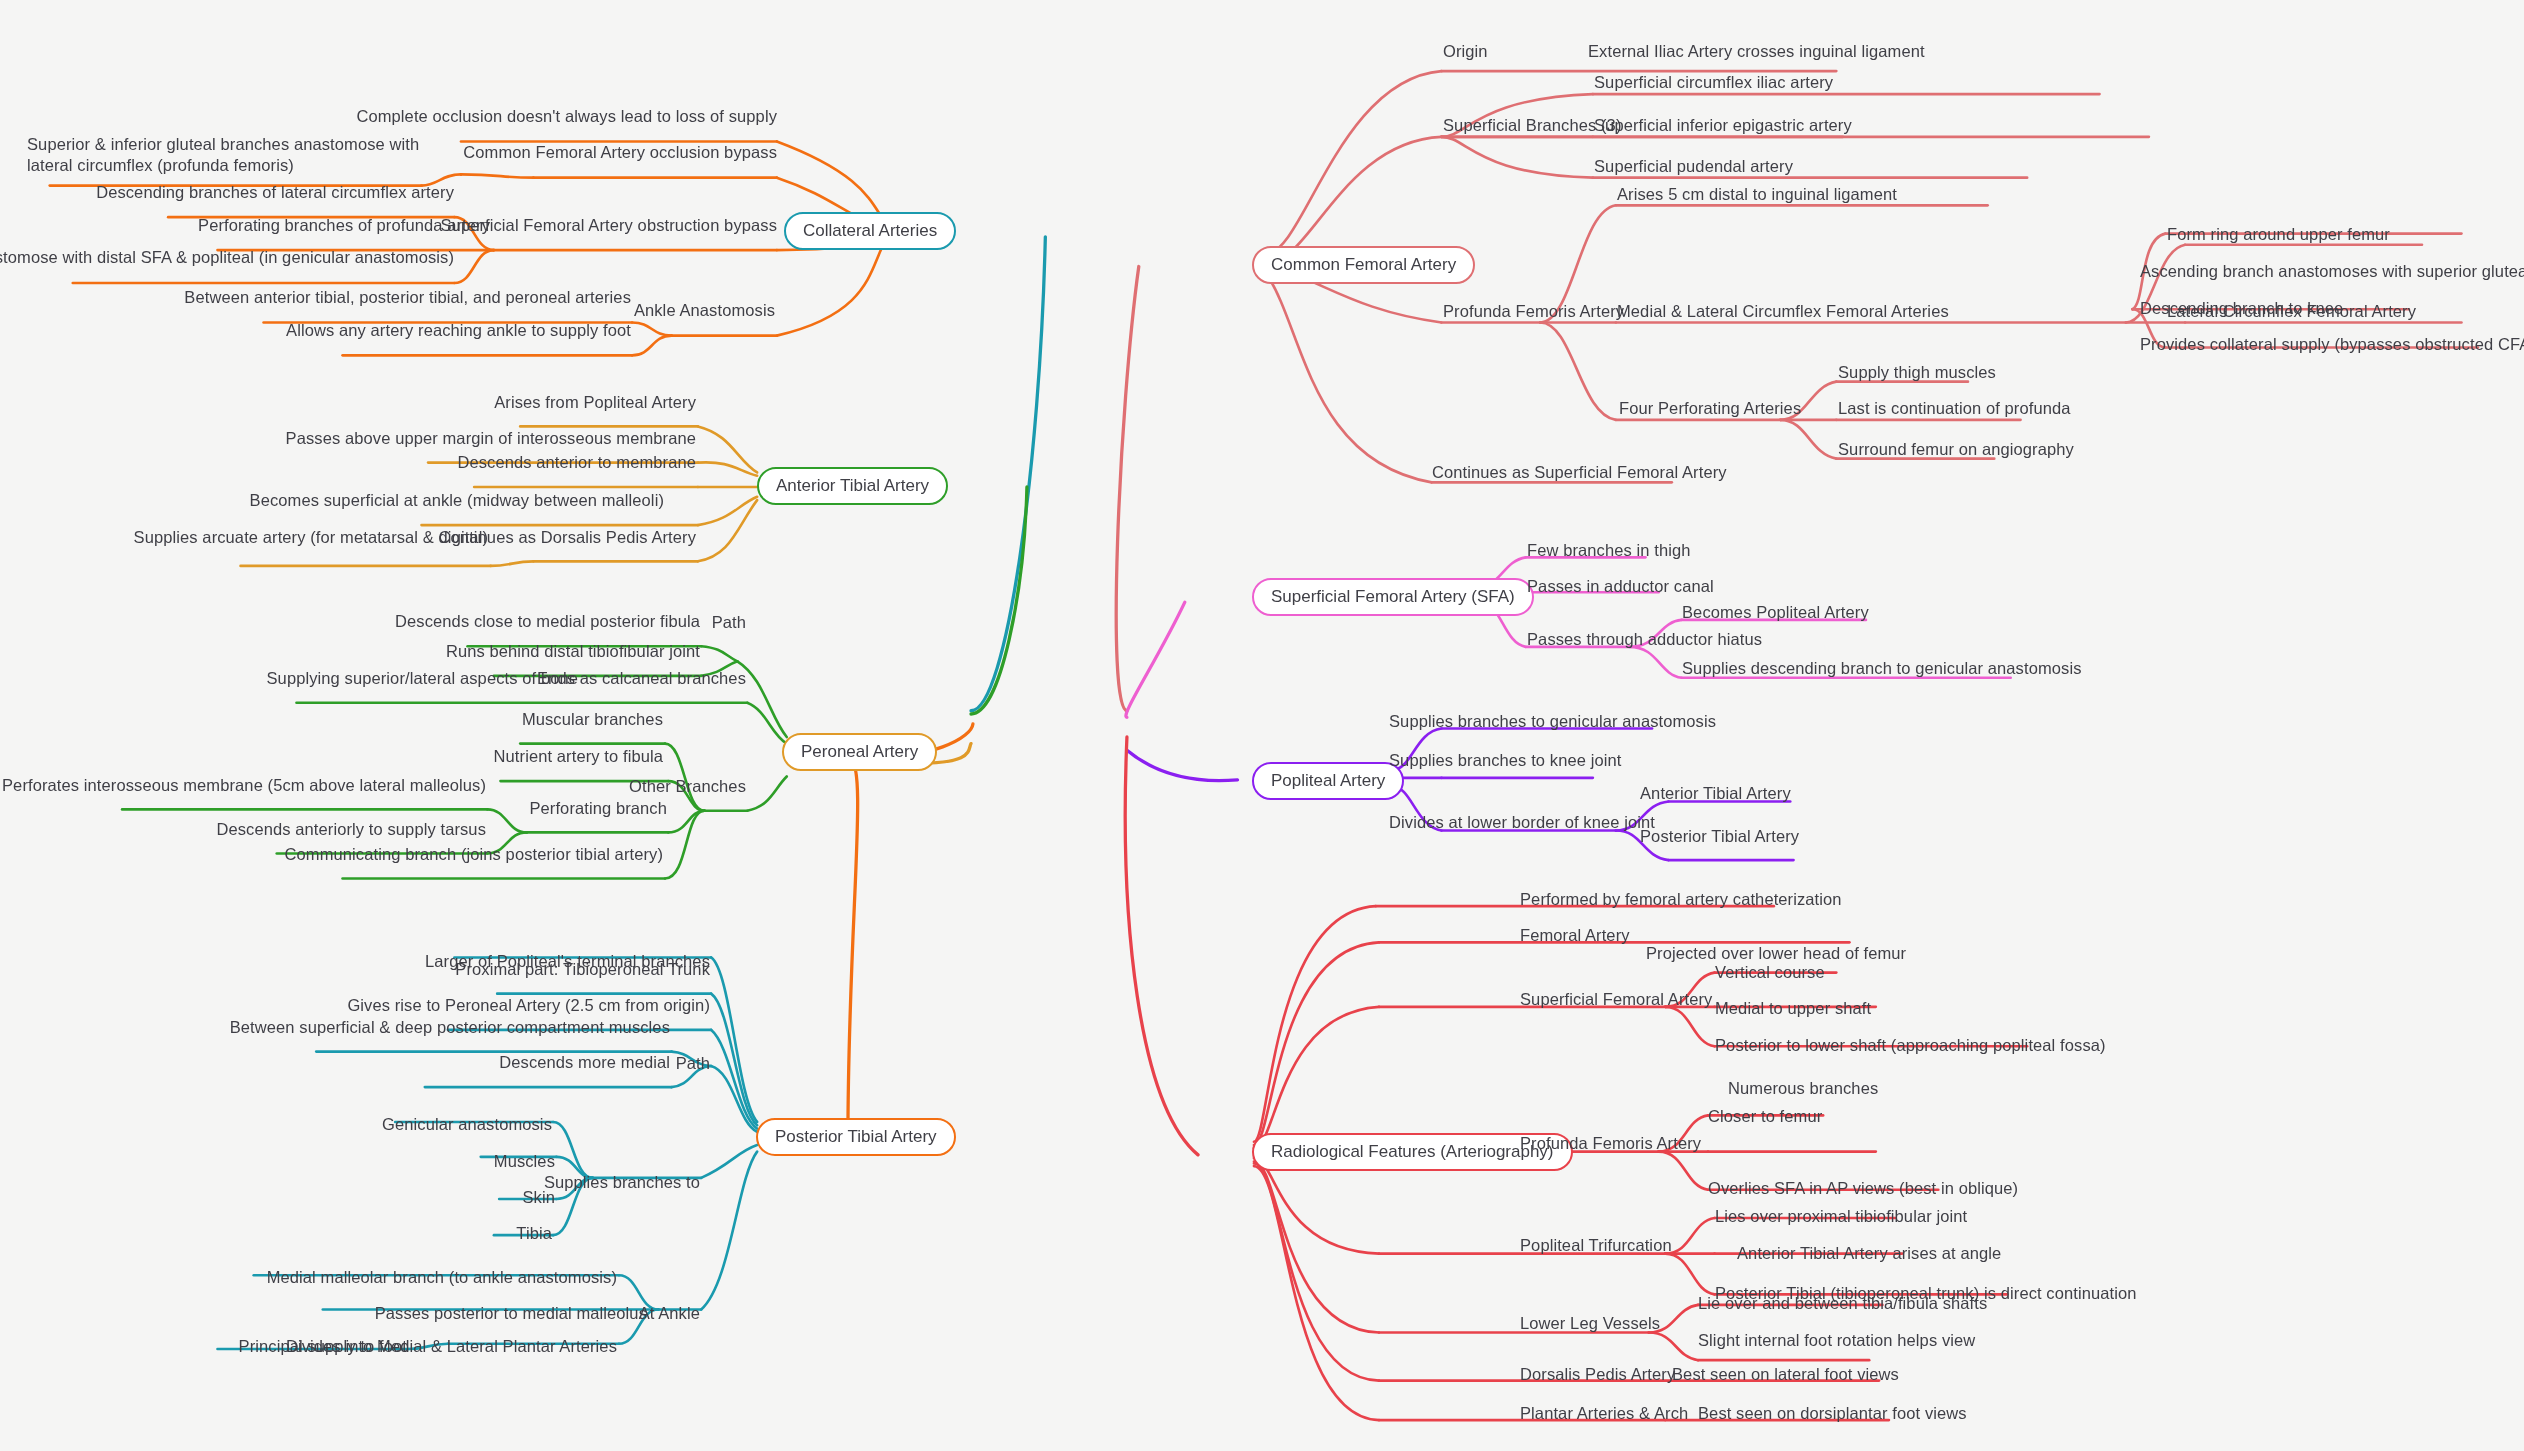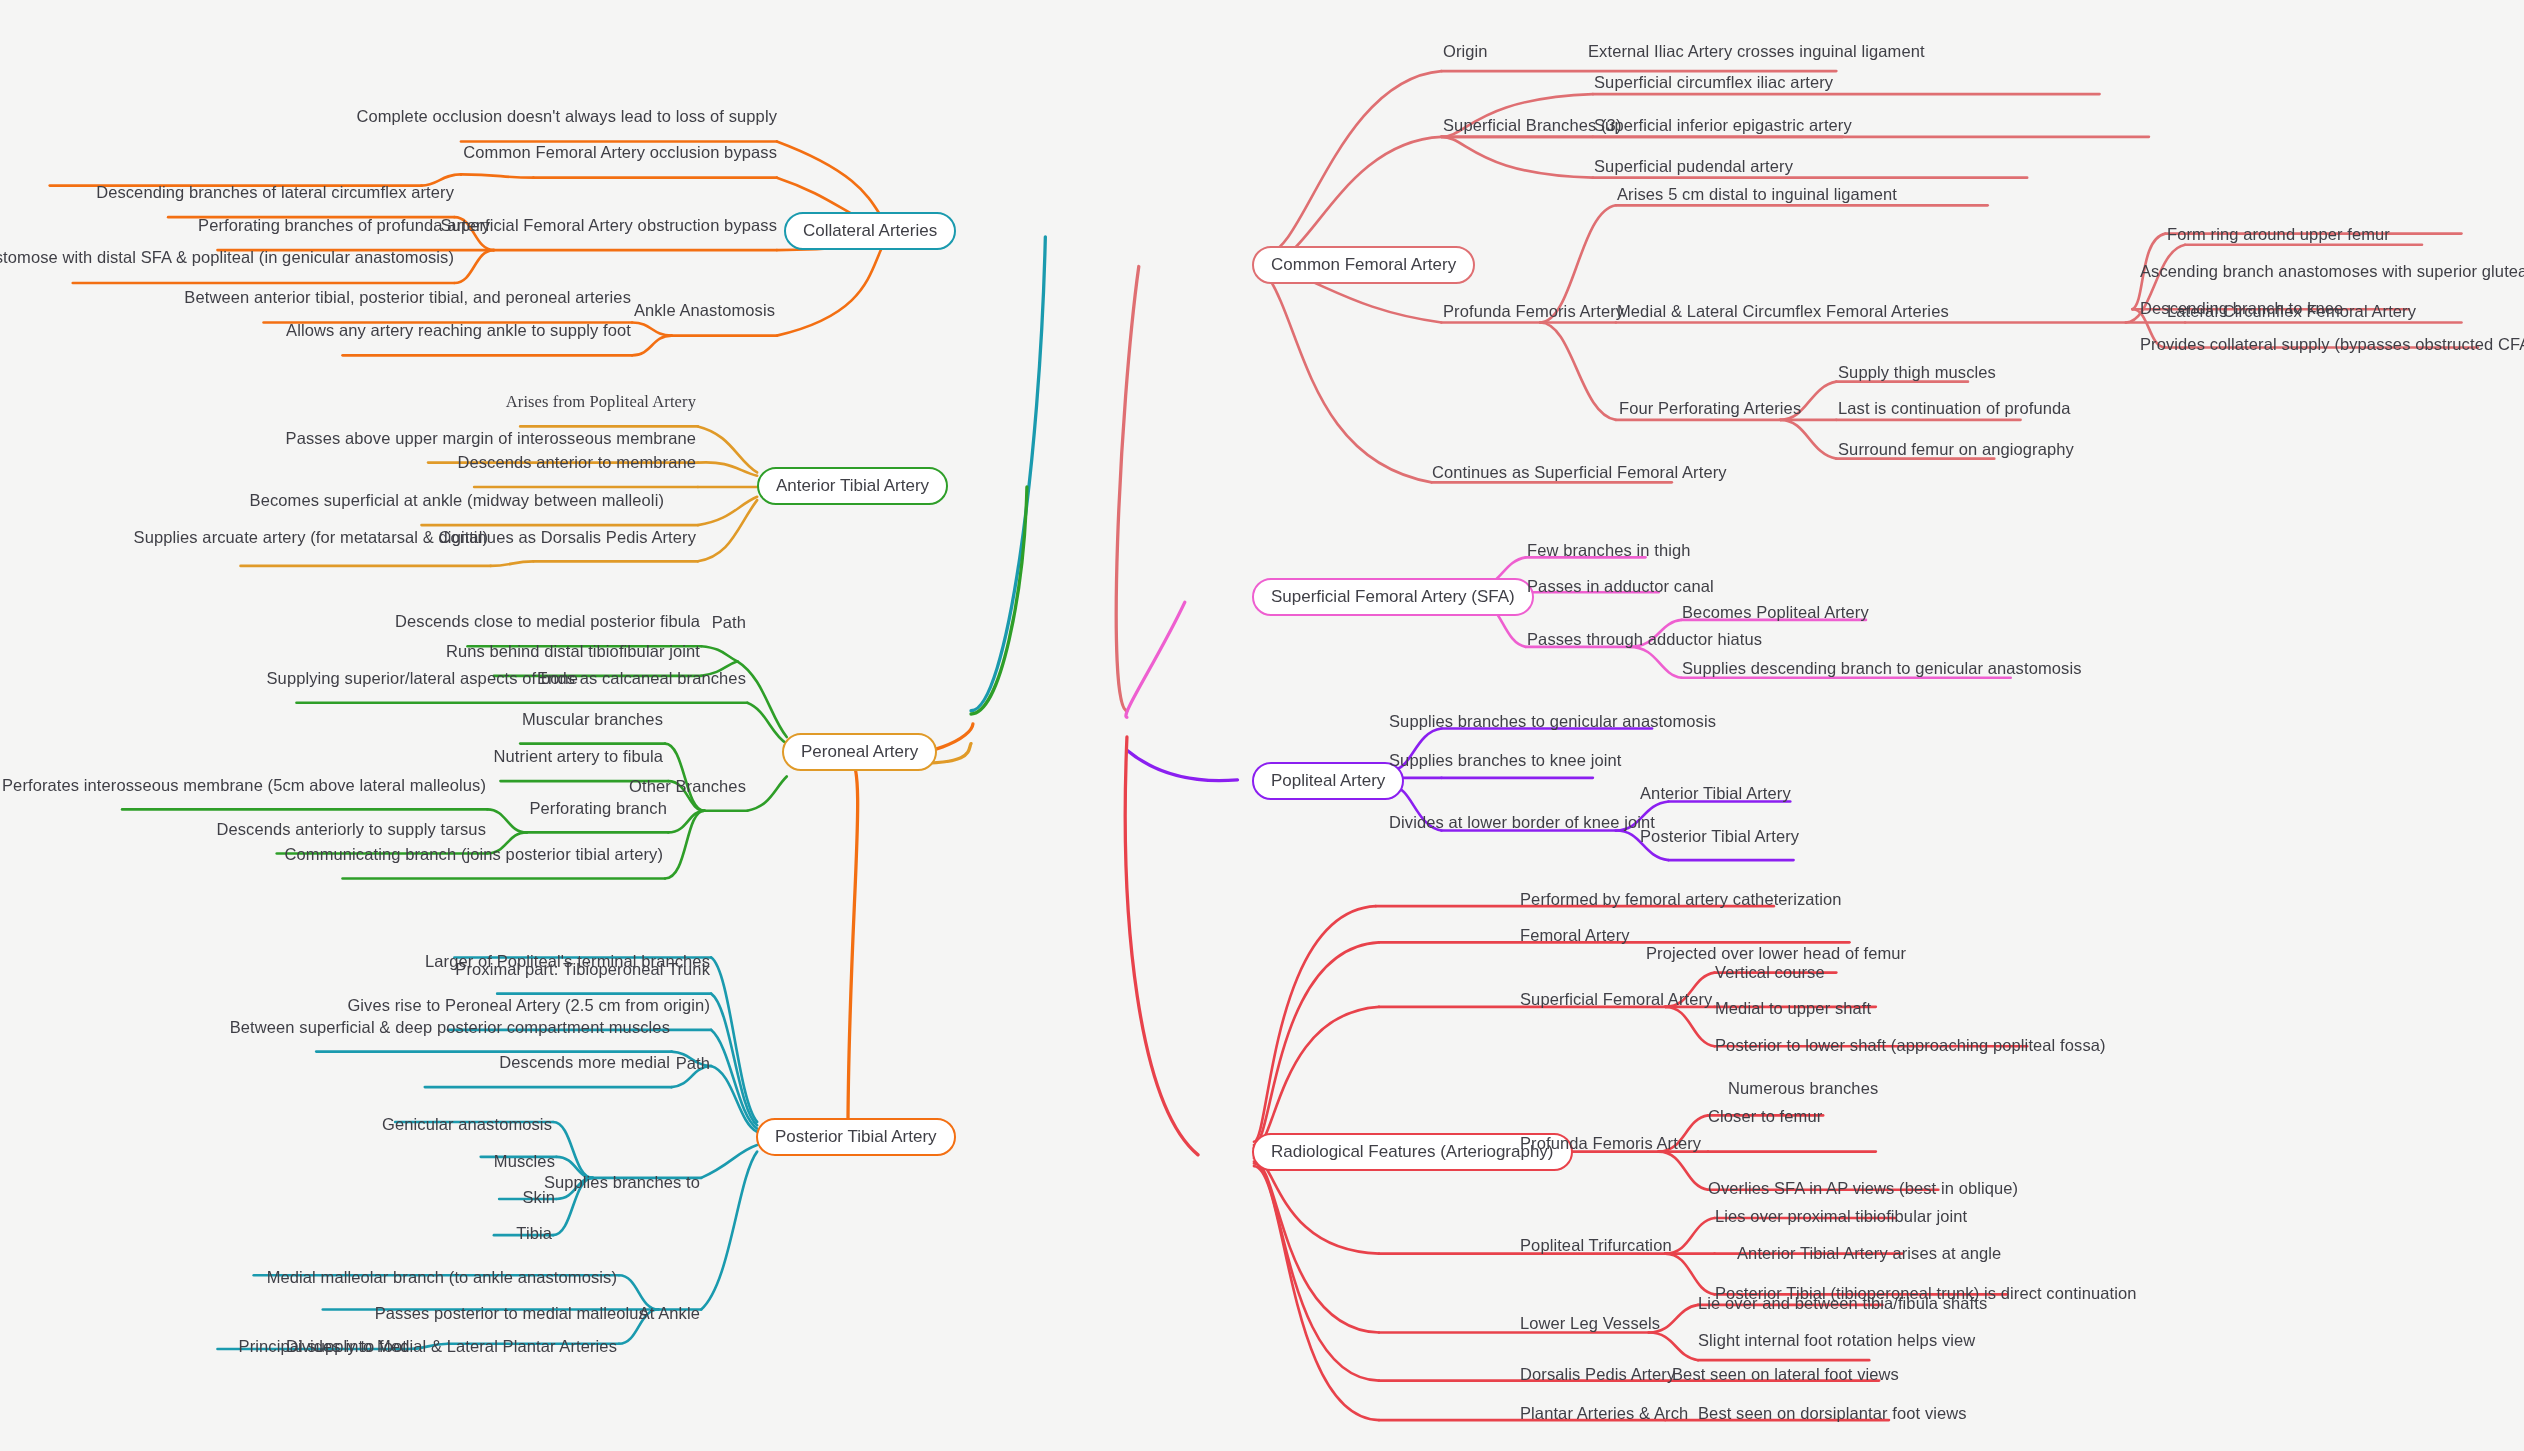--- a/index.html
+++ b/index.html
@@ -324,29 +324,30 @@
   <div class="node" style="left:1252px;top:762px;border-color:#8b1ff0;">
       <span>Popliteal Artery</span>
     </div>
 
   <div class="node" style="left:1252px;top:1133px;border-color:#e8424b;">
       <span>Radiological Features (Arteriography)</span>
     </div>
 
   <div class="lbl" style="left:440px;top:106px;text-align:right;transform:translateX(-100%);left:777px;">Complete occlusion doesn't always lead to loss of supply</div>
   <div class="lbl" style="left:777px;top:142px;transform:translateX(-100%);text-align:right;">Common Femoral Artery occlusion bypass</div>
+  <div class="lbl wrap" style="left:421px;top:134px;width:415px;transform:translateX(-100%);text-align:left;left:442px;">Superior &amp; inferior gluteal branches anastomose with lateral circumflex (profunda femoris)</div>
   <div class="lbl" style="left:777px;top:215px;transform:translateX(-100%);text-align:right;">Superficial Femoral Artery obstruction bypass</div>
   <div class="lbl" style="left:454px;top:182px;transform:translateX(-100%);text-align:right;">Descending branches of lateral circumflex artery</div>
   <div class="lbl" style="left:490px;top:215px;transform:translateX(-100%);text-align:right;">Perforating branches of profunda artery</div>
   <div class="lbl" style="left:454px;top:247px;transform:translateX(-100%);text-align:right;">Anastomose with distal SFA &amp; popliteal (in genicular anastomosis)</div>
   <div class="lbl" style="left:775px;top:300px;transform:translateX(-100%);text-align:right;">Ankle Anastomosis</div>
   <div class="lbl" style="left:631px;top:287px;transform:translateX(-100%);text-align:right;">Between anterior tibial, posterior tibial, and peroneal arteries</div>
   <div class="lbl" style="left:631px;top:320px;transform:translateX(-100%);text-align:right;">Allows any artery reaching ankle to supply foot</div>
 
-  <div class="lbl" style="left:696px;top:392px;transform:translateX(-100%);text-align:right;font-family:Liberation Serif, serif;">Arises from Popliteal Artery</div>
+  <div class="lbl" style="left:696px;top:392px;transform:translateX(-100%);text-align:right;">Arises from Popliteal Artery</div>
   <div class="lbl" style="left:696px;top:428px;transform:translateX(-100%);text-align:right;">Passes above upper margin of interosseous membrane</div>
   <div class="lbl" style="left:696px;top:452px;transform:translateX(-100%);text-align:right;">Descends anterior to membrane</div>
   <div class="lbl" style="left:664px;top:490px;transform:translateX(-100%);text-align:right;">Becomes superficial at ankle (midway between malleoli)</div>
   <div class="lbl" style="left:696px;top:527px;transform:translateX(-100%);text-align:right;">Continues as Dorsalis Pedis Artery</div>
   <div class="lbl" style="left:488px;top:527px;transform:translateX(-100%);text-align:right;">Supplies arcuate artery (for metatarsal &amp; digital)</div>
 
   <div class="lbl" style="left:746px;top:612px;transform:translateX(-100%);text-align:right;">Path</div>
   <div class="lbl" style="left:700px;top:611px;transform:translateX(-100%);text-align:right;">Descends close to medial posterior fibula</div>
   <div class="lbl" style="left:700px;top:641px;transform:translateX(-100%);text-align:center;">Runs behind distal tibiofibular joint</div>
   <div class="lbl" style="left:746px;top:668px;transform:translateX(-100%);text-align:right;">Ends as calcaneal branches</div>

